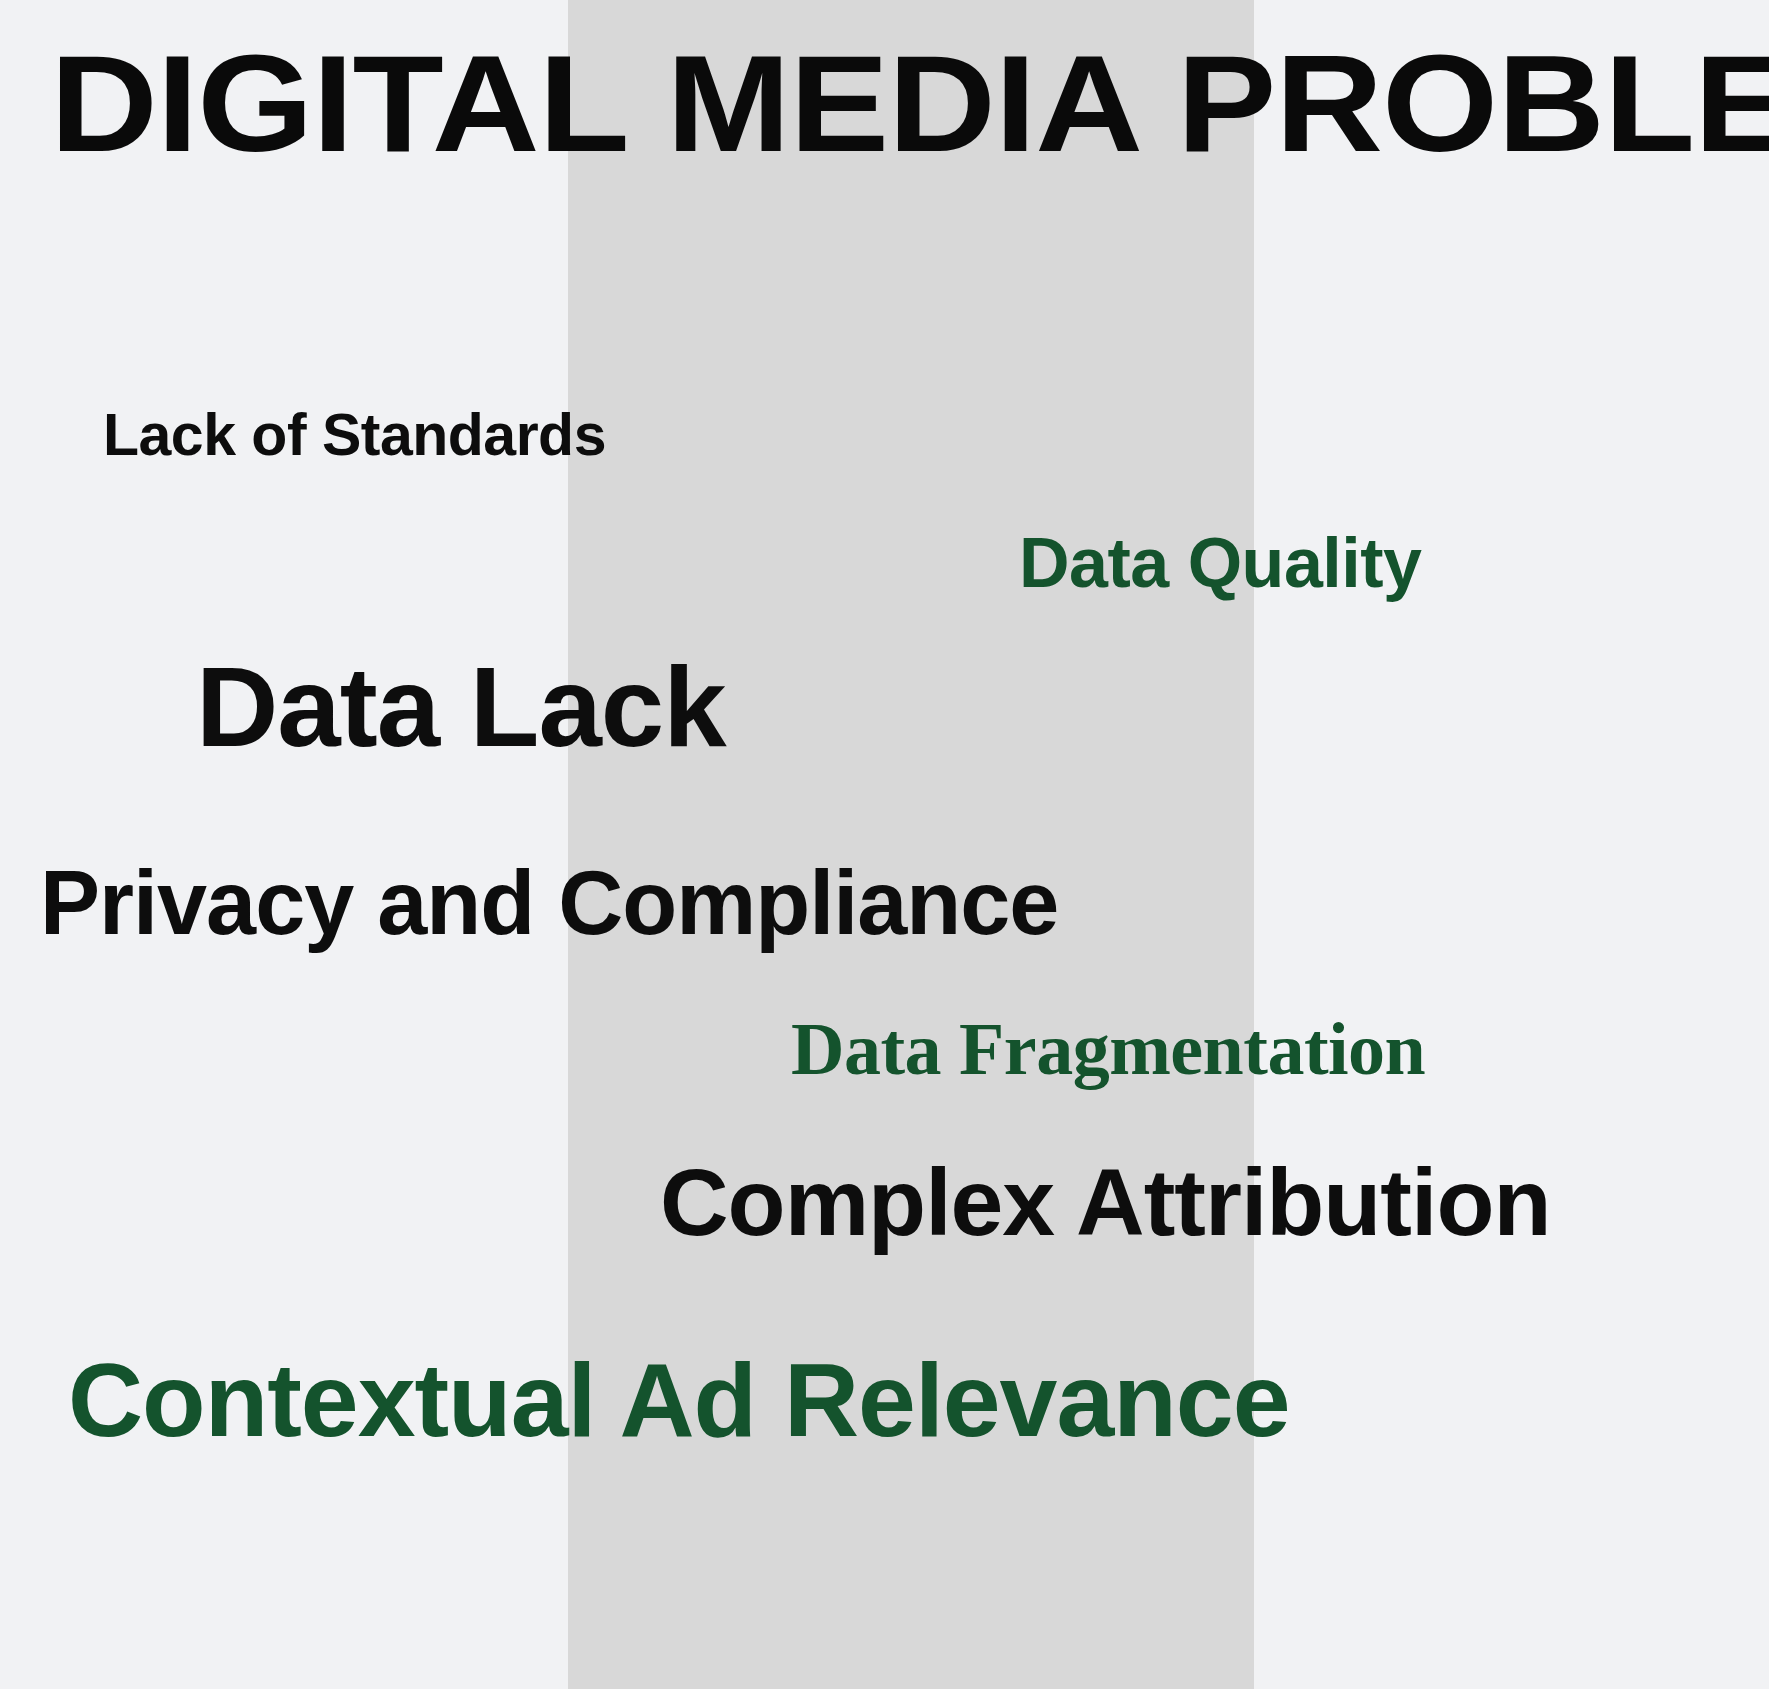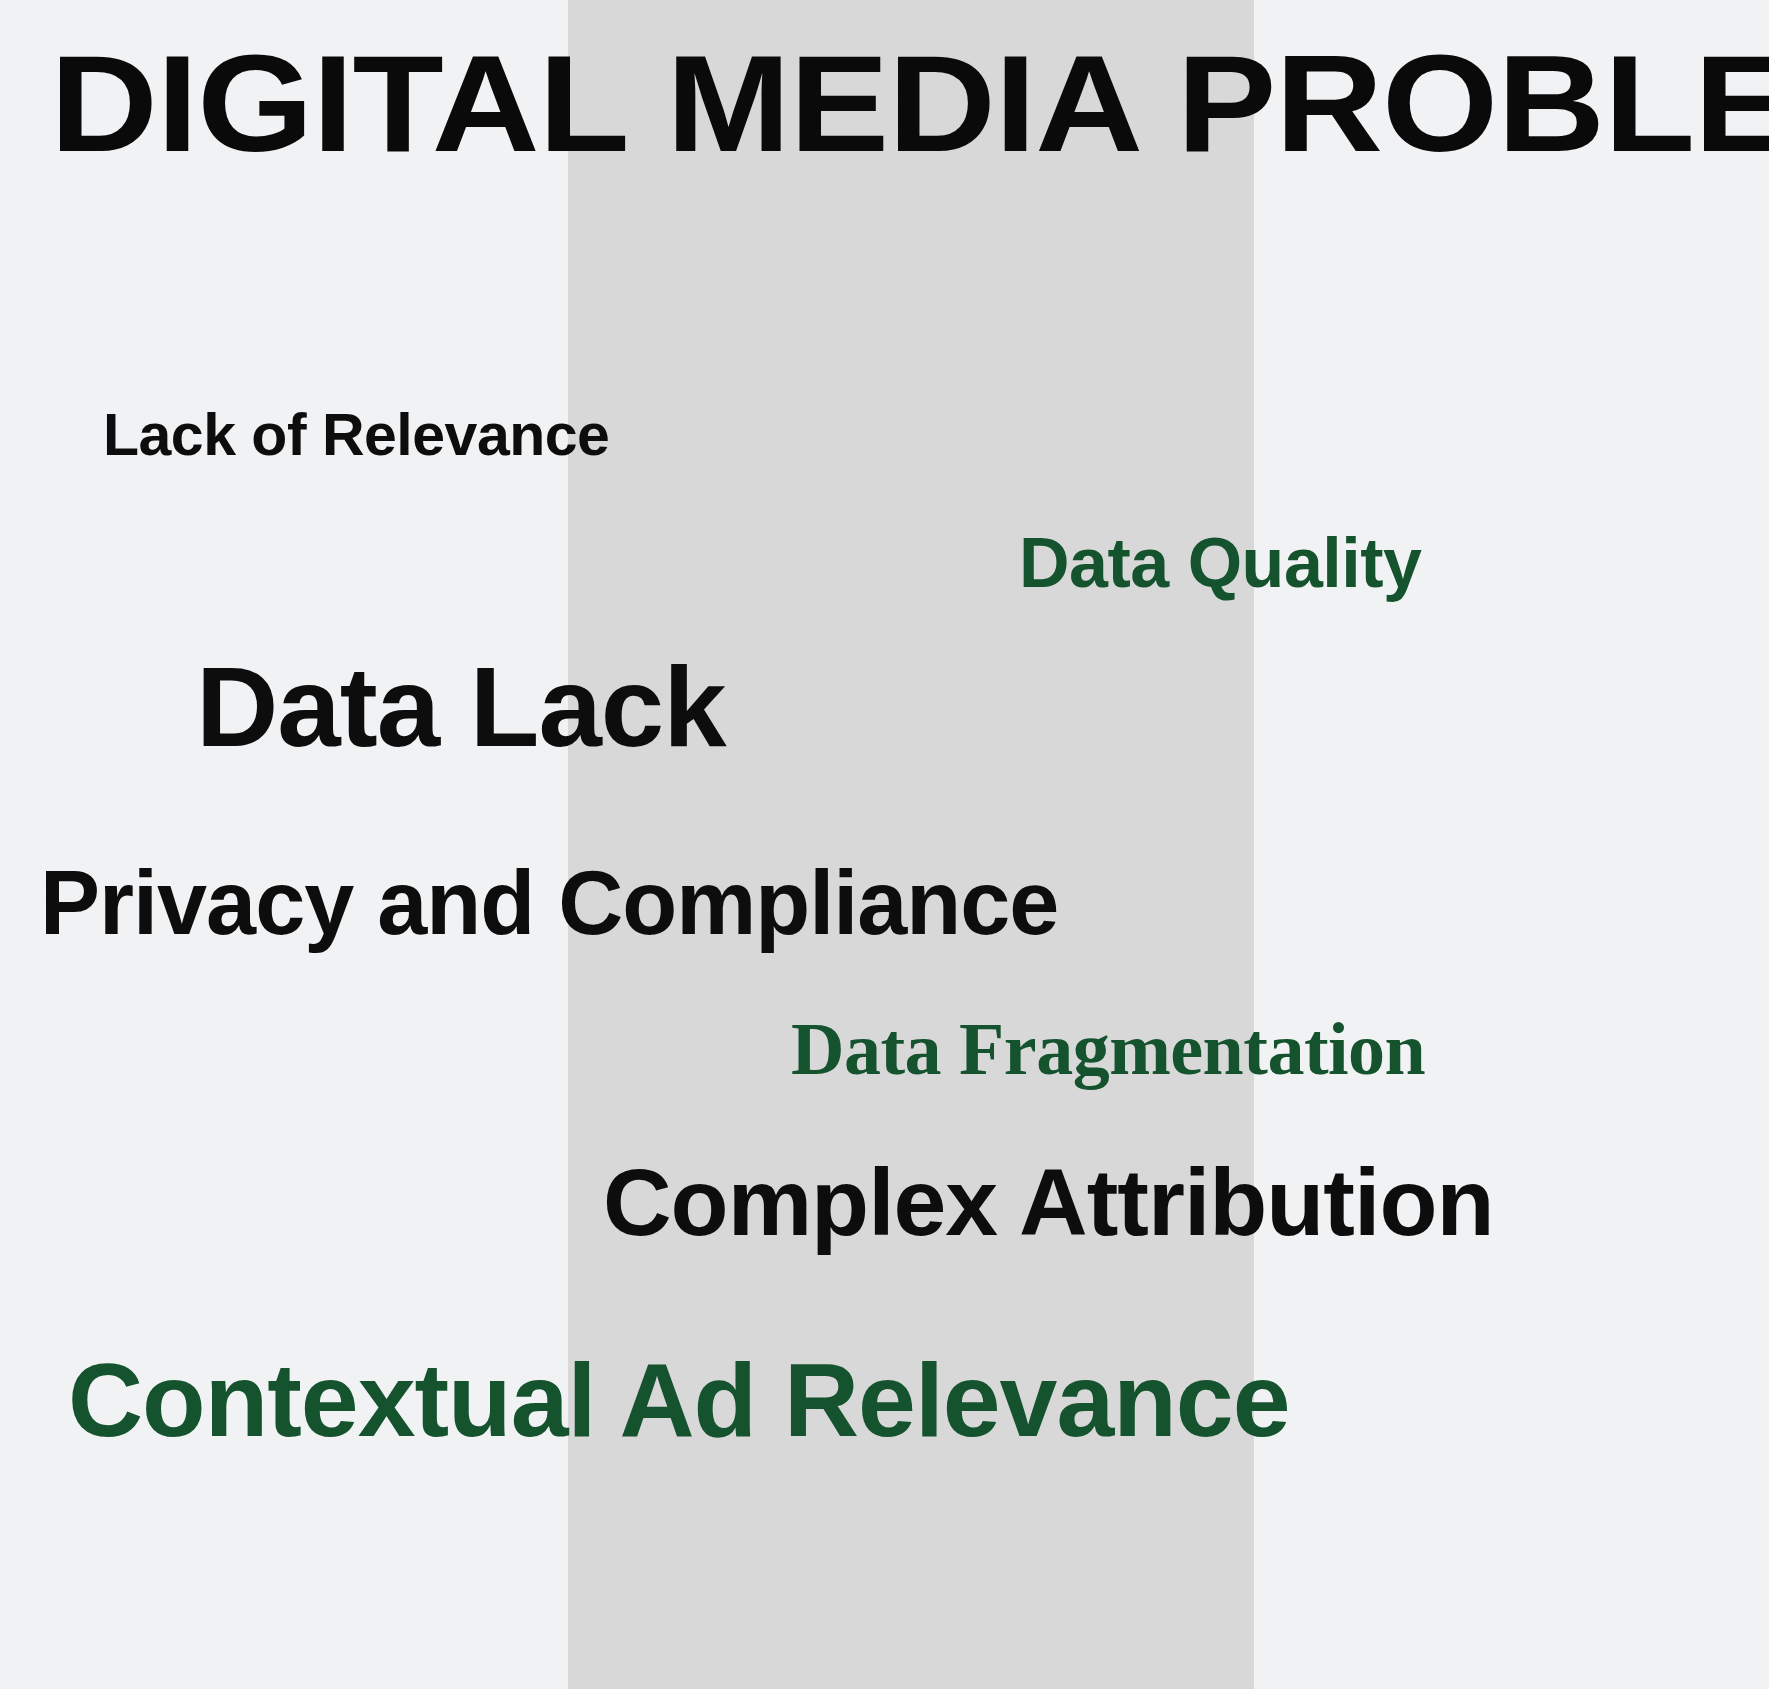--- a/index.html
+++ b/index.html
@@ -88,21 +88,21 @@
     letter-spacing: -1px;
   }
   #t-fragmentation {
     left: 791px;
     top: 1012px;
     font-size: 74px;
     letter-spacing: -0.5px;
     font-family: Liberation Serif, serif;
   }
   #t-attribution {
-    left: 603px;
+    left: 660px;
     top: 1155px;
     font-size: 95px;
     letter-spacing: -1px;
   }
   #t-relevance {
     left: 24px;
     top: 1348px;
     font-size: 104px;
     letter-spacing: -1px;
     margin-left: 44px;
@@ -110,21 +110,21 @@
 </style>
 </head>
 <body>
 
 <div id="poster">
 
   <div id="band"></div>
 
   <div id="title">DIGITAL MEDIA PROBLEM</div>
 
-  <div class="term" id="t-standards">Lack of Relevance</div>
+  <div class="term" id="t-standards">Lack of Standards</div>
 
   <div class="term orange" id="t-quality">Data Quality</div>
 
   <div class="term" id="t-bias">Data Lack</div>
 
   <div class="term" id="t-privacy">Privacy and Compliance</div>
 
   <div class="term orange" id="t-fragmentation">Data Fragmentation</div>
 
   <div class="term" id="t-attribution">Complex Attribution</div>

